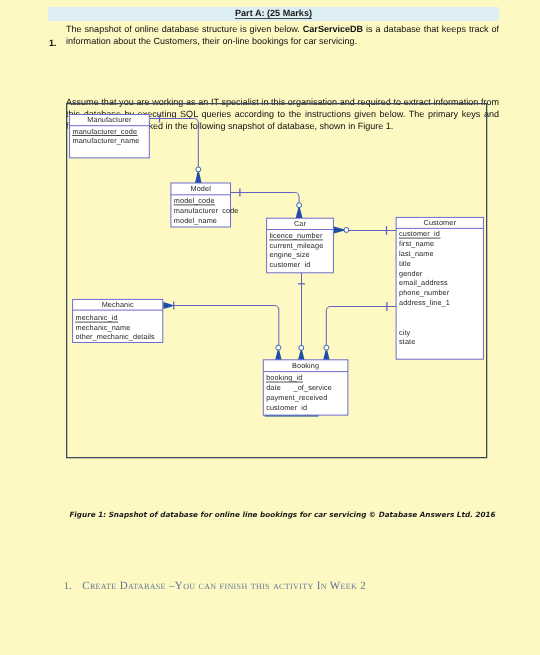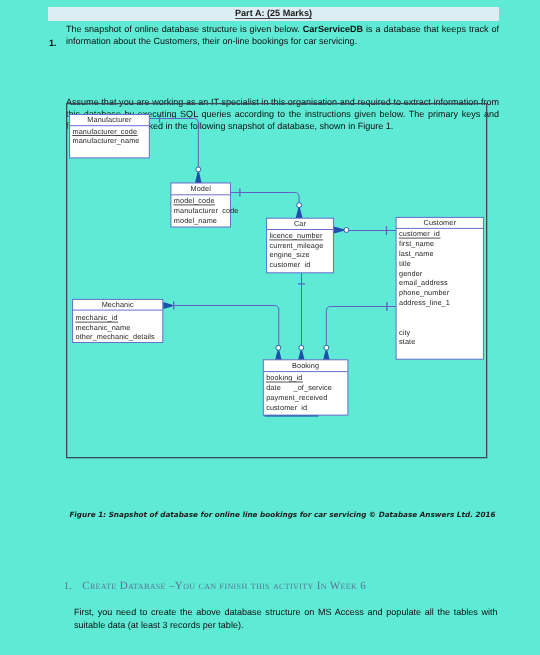--- a/index.html
+++ b/index.html
@@ -1,17 +1,17 @@
 <!DOCTYPE html>
 <html><head>
 <meta charset="utf-8">
 <style>
   html,body{margin:0;padding:0;}
   body{width:540px;height:655px;background:#ffffff;font-family:"Liberation Sans",sans-serif;overflow:hidden;-webkit-font-smoothing:antialiased;-moz-osx-font-smoothing:grayscale;text-rendering:geometricPrecision;}
-  .page{position:relative;width:540px;height:655px;background:#5eead4;}
+  .page{position:relative;width:540px;height:655px;background:#fef9c3;}
   .hdr-band{position:absolute;left:48px;top:7px;width:451px;height:14px;background:#dcedf3;}
   .hdr-title{position:absolute;left:48px;top:8px;width:451px;text-align:center;font-size:9.1px;font-weight:bold;color:#1a1a1a;}
   .hdr-title span{border-bottom:1px solid #4a4a4a;line-height:11px;}
   .q-num{position:absolute;left:49px;top:37.5px;font-size:9.05px;font-weight:bold;color:#0f0f0f;}
   .q-body{position:absolute;left:66px;top:24px;width:433px;font-size:9.05px;color:#0f0f0f;line-height:11.9px;text-align:justify;}
   .q-body b{font-weight:bold;}
   .p2{position:absolute;left:66px;top:61.3px;width:433px;font-size:9.05px;color:#0f0f0f;line-height:11.9px;text-align:justify;margin-top:36px;}
   .fig-svg{position:absolute;left:0;top:0;}
   .caption{position:absolute;left:57px;top:509.8px;width:451px;text-align:center;font-size:7.25px;font-weight:bold;font-style:italic;color:#1a1a1a;font-family:"DejaVu Sans",sans-serif;}
   .sec-num{position:absolute;left:63.8px;top:580.6px;font-size:10.4px;color:#5a7596;font-family:"Liberation Serif",serif;}
@@ -127,16 +127,15 @@
         <line x1="265.90000000000003" y1="382" x2="303.01250000000005" y2="382" stroke="#262626" stroke-width="0.8"></line>
         <text x="266.2" y="390" font-size="7.3" letter-spacing="0.1" fill="#262626" font-family="&quot;Liberation Sans&quot;,sans-serif" xml:space="preserve">date&nbsp;&nbsp;&nbsp;&nbsp;&nbsp;&nbsp;_of_service</text>
         <text x="266.2" y="399.90000000000003" font-size="7.3" letter-spacing="0.1" fill="#262626" font-family="&quot;Liberation Sans&quot;,sans-serif" xml:space="preserve">payment_received</text>
         <text x="266.2" y="409.8" font-size="7.3" letter-spacing="0.1" fill="#262626" font-family="&quot;Liberation Sans&quot;,sans-serif" xml:space="preserve">customer&nbsp;&nbsp;id</text>
       </g>
     </svg>
 
   <div class="caption">Figure 1: Snapshot of database for online line bookings for car servicing © Database Answers Ltd. 2016</div>
 
   <div class="sec-num">1.</div>
-  <div class="sec-head">Create Database –You can finish this activity In Week 6</div>
-  <div class="body2">First, you need to create the above database structure on MS Access and populate all the tables with suitable data (at least 3 records per table).</div>
+  <div class="sec-head">Create Database –You can finish this activity In Week 2</div>
 
 </div>
 
 </body></html>

